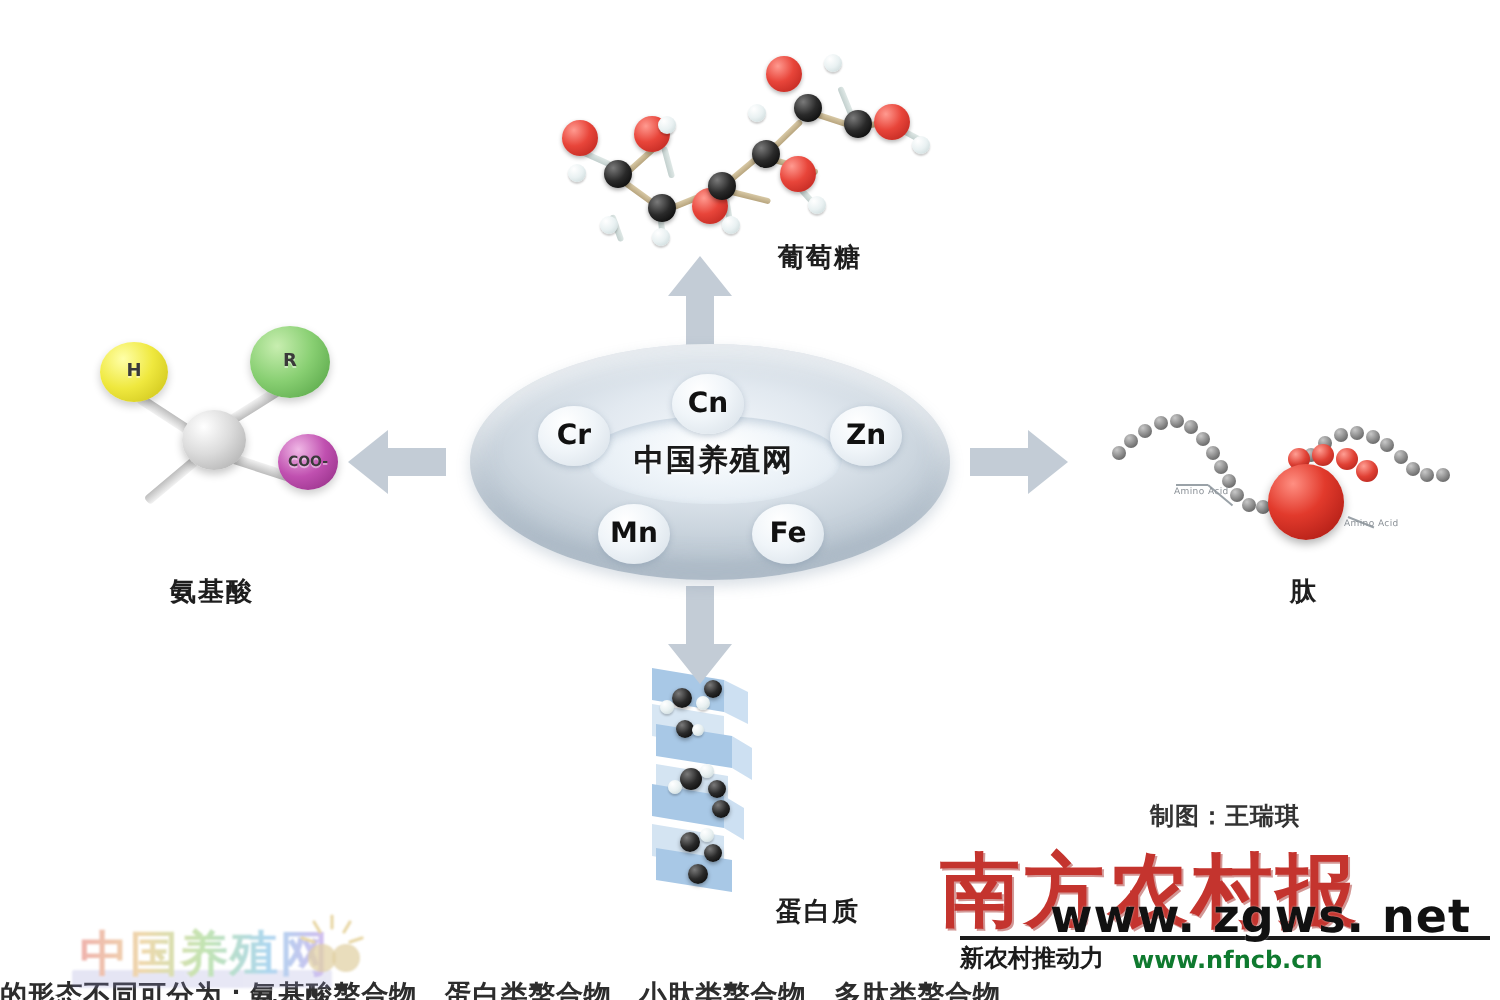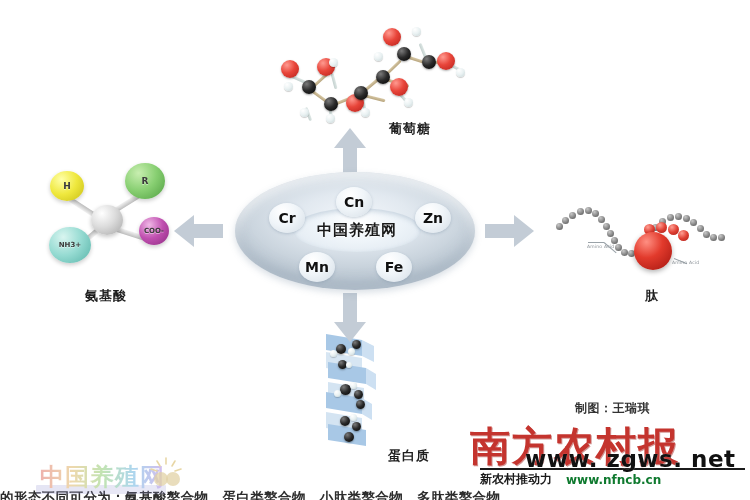--- a/index.html
+++ b/index.html
@@ -186,23 +186,20 @@
     <div class="bond aa-bond" style="left:66px;top:62px;width:38px;transform:rotate(-147deg);height:5px;"></div>
     <div class="bond aa-bond" style="left:72px;top:58px;width:42px;transform:rotate(-32deg);height:5px;"></div>
     <div class="bond aa-bond" style="left:66px;top:70px;width:36px;transform:rotate(140deg);height:5px;"></div>
     <div class="bond aa-bond" style="left:76px;top:70px;width:40px;transform:rotate(18deg);height:5px;"></div>
 
     <div class="atom aa-h" style="left:15px;top:16px;width:34px;height:30px;">
       <span class="aa-lbl">H</span>
     </div>
     <div class="atom aa-r" style="left:90px;top:8px;width:40px;height:36px;">
       <span class="aa-lbl">R</span>
-    </div>
-    <div class="atom aa-nh3" style="left:14px;top:72px;width:42px;height:36px;">
-      <span class="aa-lbl sm">NH3+</span>
     </div>
     <div class="atom aa-coo" style="left:104px;top:62px;width:30px;height:28px;">
       <span class="aa-lbl sm">COO-</span>
     </div>
     <div class="atom aa-c" style="left:56px;top:50px;width:32px;height:30px;"></div>
   </div>
 
   <div class="abs cn-label" id="amino-acid-label" style="left:85px;top:272px;">氨基酸</div>
 
   <div class="abs" id="peptide-molecule" style="left:556px;top:192px;width:185px;height:95px;">

